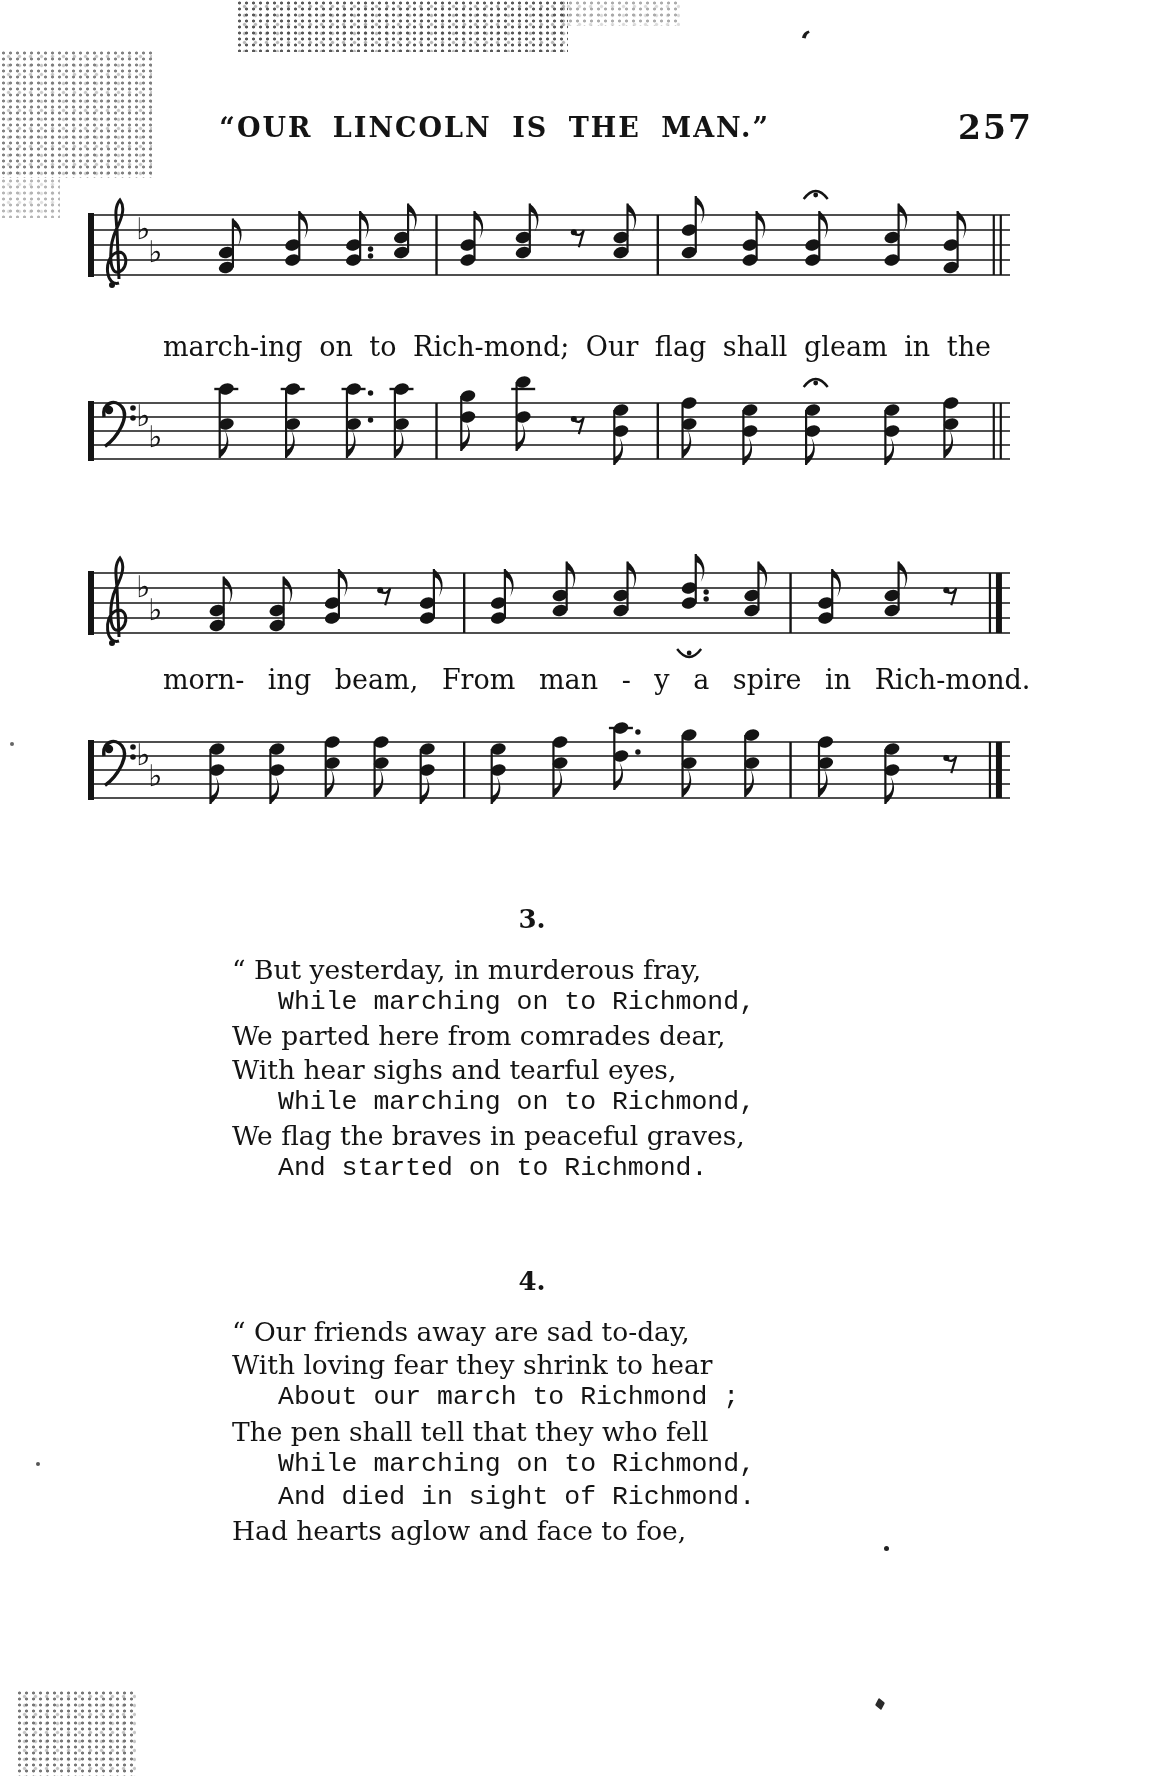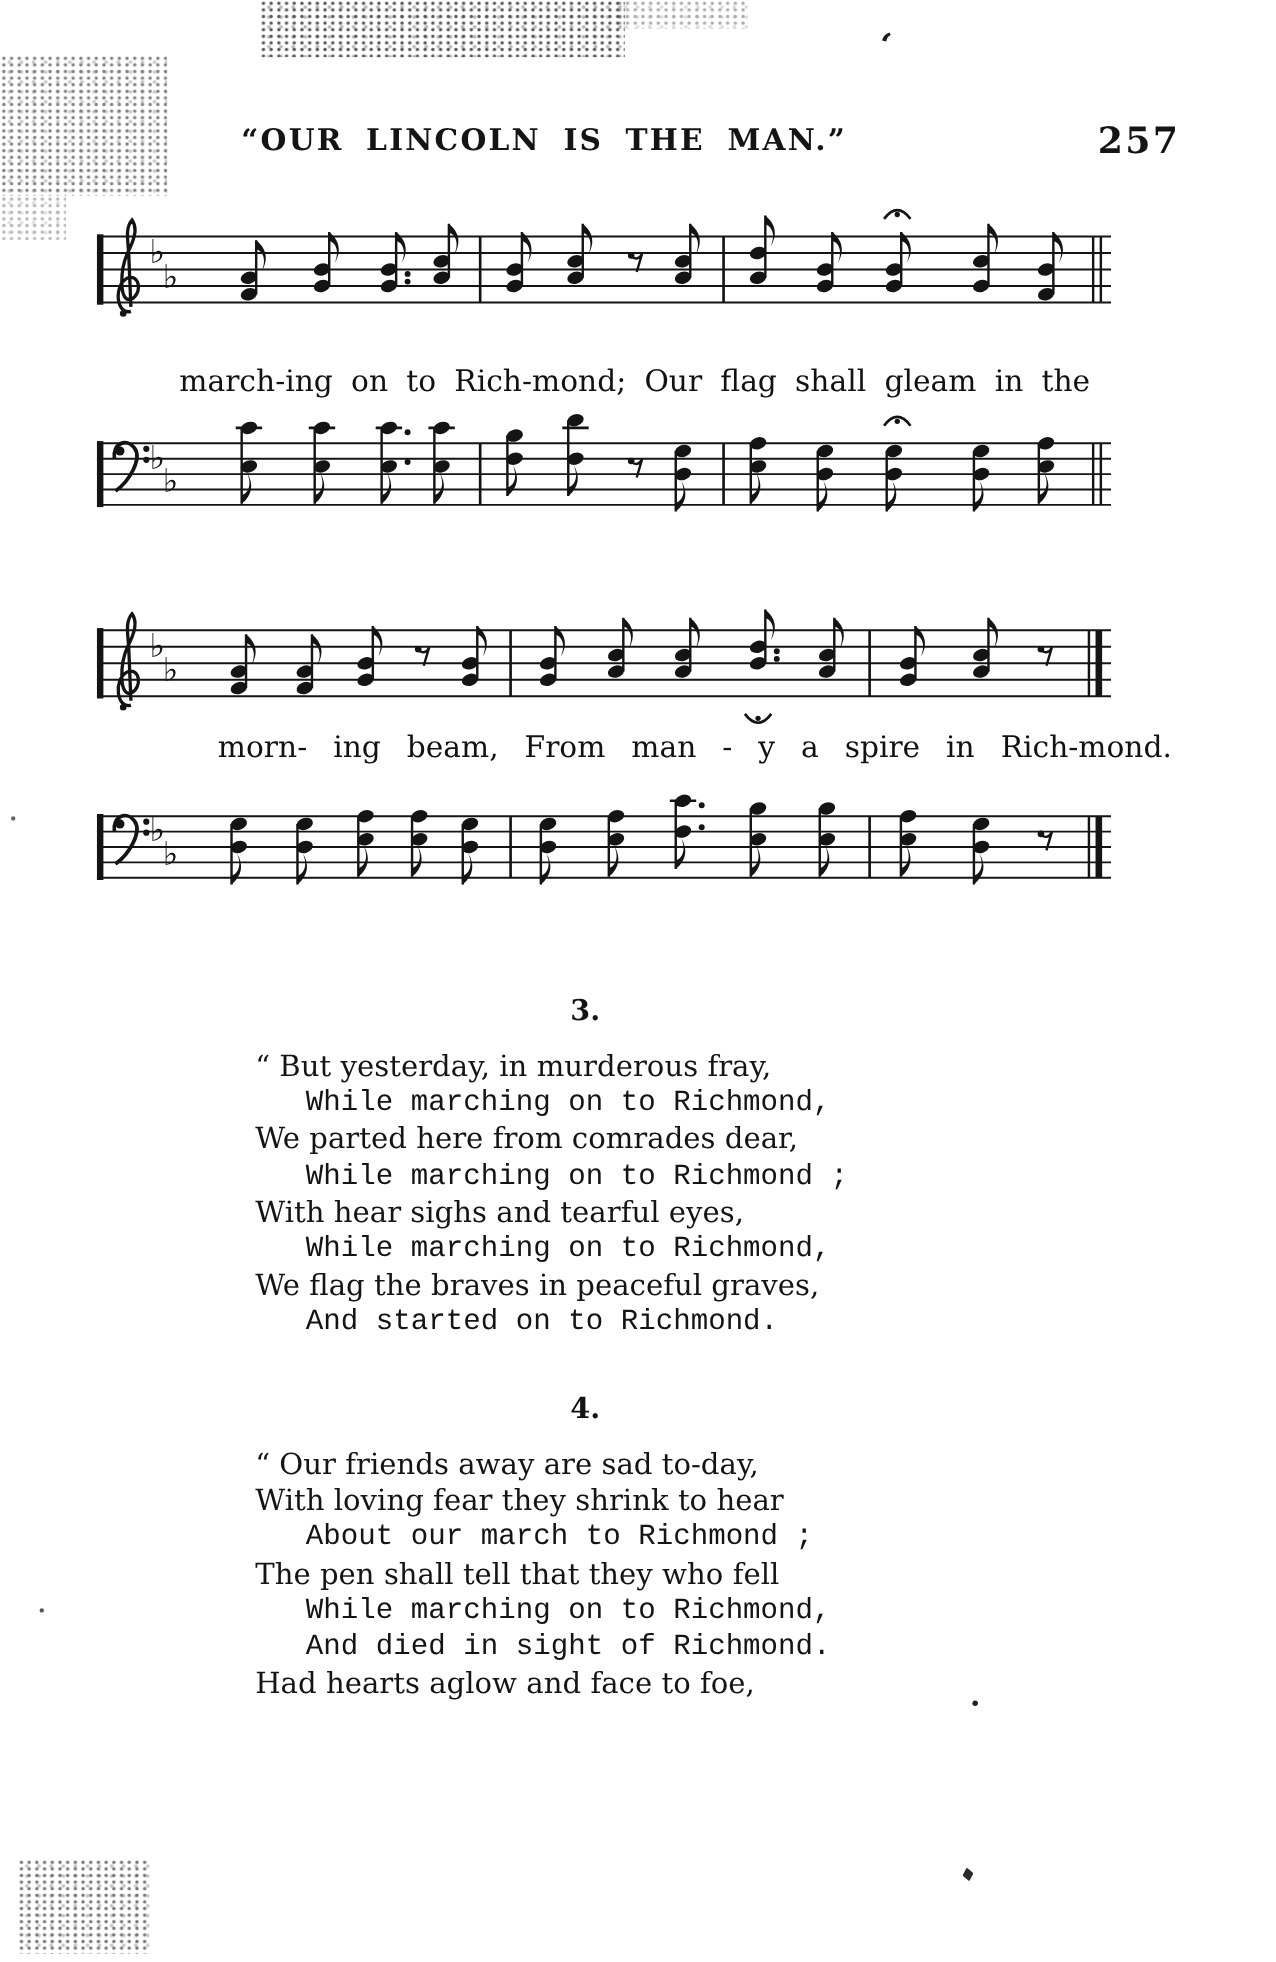--- a/index.html
+++ b/index.html
@@ -7,26 +7,26 @@
     position:relative;width:1160px;height:1784px;margin:0 auto;
     background:#ffffff;color:#141414;
     font-family:"DejaVu Serif", serif;
     overflow:hidden;
   }
   .title{
     position:absolute;left:190px;top:112px;width:580px;text-align:right;
     font-weight:bold;font-size:27px;letter-spacing:2px;word-spacing:9px;white-space:nowrap;
   }
   .page-number{
-    position:absolute;left:998px;top:108px;font-weight:bold;font-size:33px;letter-spacing:2px;
+    position:absolute;left:958px;top:108px;font-weight:bold;font-size:33px;letter-spacing:2px;
   }
   .staff{position:absolute;left:88px;}
   .lyric{position:absolute;font-size:27px;white-space:nowrap;color:#121212;}
   #lyric1{left:163px;top:331px;word-spacing:8px;}
-  #lyric2{left:163px;top:664px;word-spacing:15px;margin-left:35px;}
+  #lyric2{left:163px;top:664px;word-spacing:15px;}
   .verse{position:absolute;left:232px;width:600px;}
   #verse3{top:904px;}
   #verse4{top:1266px;}
   .verse-num{text-align:center;font-weight:bold;font-size:26px;margin-bottom:19px;}
   .verse-lines{}
   .verse-line{font-size:26.5px;line-height:33.2px;white-space:nowrap;}
   .verse-line.indent{padding-left:46px;font-family:Liberation Mono, monospace;}
   
   .speck{
     position:absolute;
@@ -365,21 +365,20 @@
         <line x1="901.936" y1="44" x2="901.936" y2="100" stroke="#141414" stroke-width="2.2"></line>
         <rect x="907.936" y="44" width="6" height="56" fill="#141414"></rect>
       </svg></div>
 
   <div class="verse" id="verse3">
     <div class="verse-num">3.</div>
     <div class="verse-lines">
         <div class="verse-line">“ But yesterday, in murderous fray,</div>
         <div class="verse-line indent">While marching on to Richmond,</div>
         <div class="verse-line">We parted here from comrades dear,</div>
-        <div class="verse-line indent">While marching on to Richmond ;</div>
         <div class="verse-line">With hear sighs and tearful eyes,</div>
         <div class="verse-line indent">While marching on to Richmond,</div>
         <div class="verse-line">We flag the braves in peaceful graves,</div>
         <div class="verse-line indent">And started on to Richmond.</div>
       </div>
   </div>
 
   <div class="verse" id="verse4">
     <div class="verse-num">4.</div>
     <div class="verse-lines">

